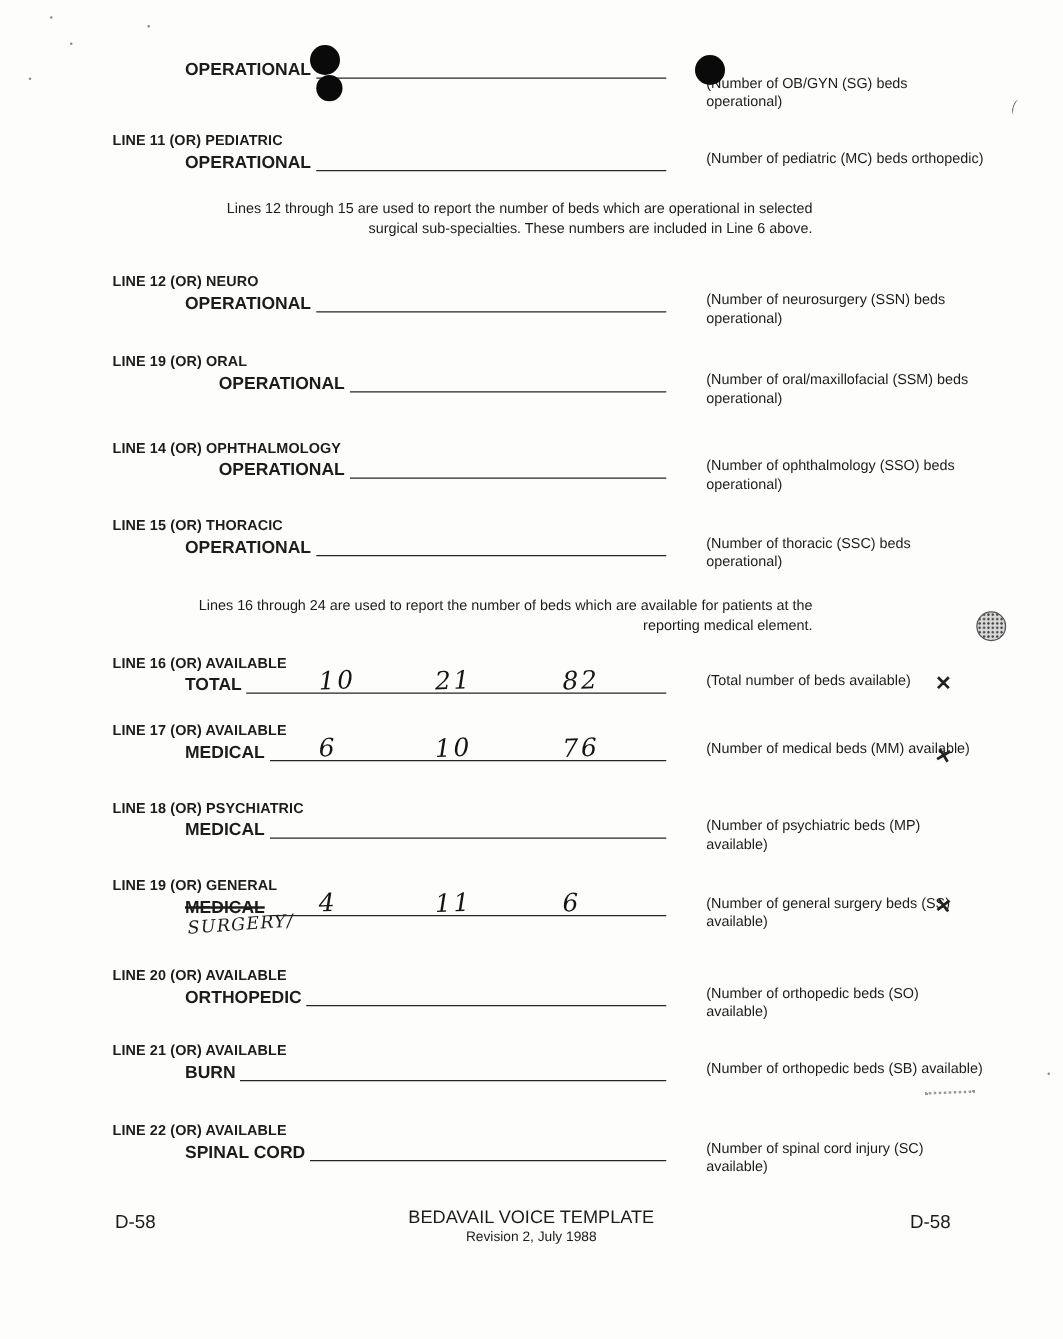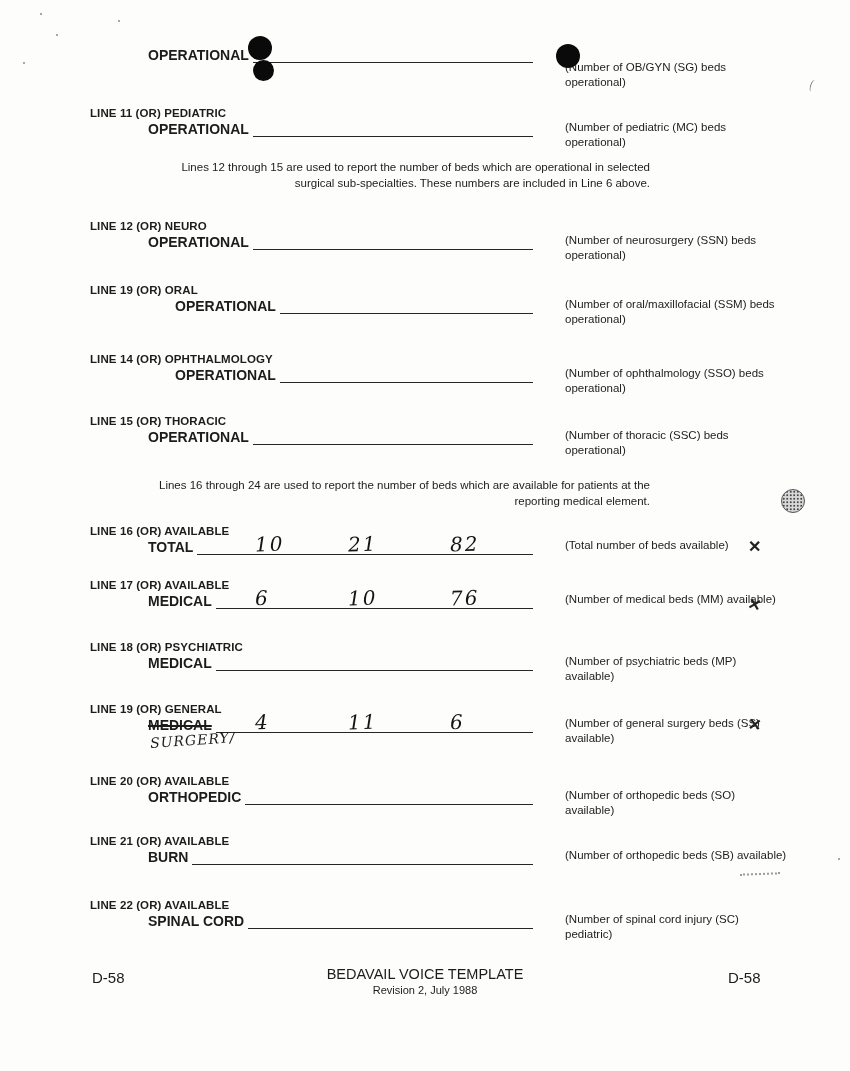--- a/index.html
+++ b/index.html
@@ -60,21 +60,21 @@
   </div>
   <div class="desc">(Number of OB/GYN (SG) beds operational)</div>
 </div>
 
 <div class="form-line" style="top:106px">
   <div class="line-label">LINE 11 (OR) PEDIATRIC</div>
   <div class="row2">
     <span class="sublabel">OPERATIONAL</span>
     <span class="blank"></span>
   </div>
-  <div class="desc">(Number of pediatric (MC) beds operational)</div>
+  <div class="desc">(Number of pediatric (MC) beds orthopedic)</div>
 </div>
 
 <div class="note" style="top:160px">Lines 12 through 15 are used to report the number of beds which are operational in selected surgical sub-specialties. These numbers are included in Line 6 above.</div>
 
 <div class="form-line" style="top:219px">
   <div class="line-label">LINE 12 (OR) NEURO</div>
   <div class="row2">
     <span class="sublabel">OPERATIONAL</span>
     <span class="blank"></span>
   </div>
@@ -176,21 +176,21 @@
   </div>
   <div class="desc">(Number of orthopedic beds (SB) available)</div>
 </div>
 
 <div class="form-line" style="top:898px">
   <div class="line-label">LINE 22 (OR) AVAILABLE</div>
   <div class="row2">
     <span class="sublabel">SPINAL CORD</span>
     <span class="blank"></span>
   </div>
-  <div class="desc">(Number of spinal cord injury (SC) pediatric)</div>
+  <div class="desc">(Number of spinal cord injury (SC) available)</div>
 </div>
 
 <div class="footer-left">D-58</div>
 <div class="footer-title">BEDAVAIL VOICE TEMPLATE</div>
 <div class="footer-sub">Revision 2, July 1988</div>
 <div class="footer-right">D-58</div>
 
 <span class="punch" style="left:248px;top:36px;width:24px;height:24px"></span>
 <span class="punch" style="left:253px;top:60px;width:21px;height:21px"></span>
 <span class="punch" style="left:556px;top:44px;width:24px;height:24px"></span>

